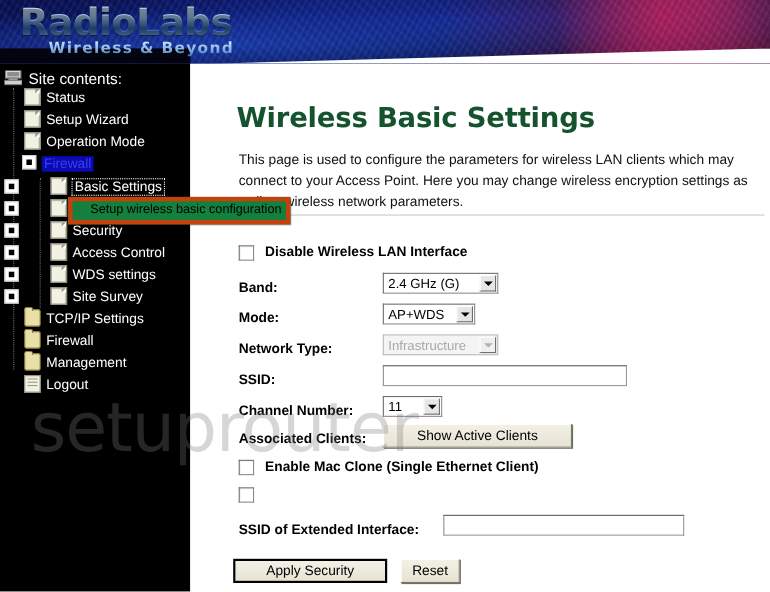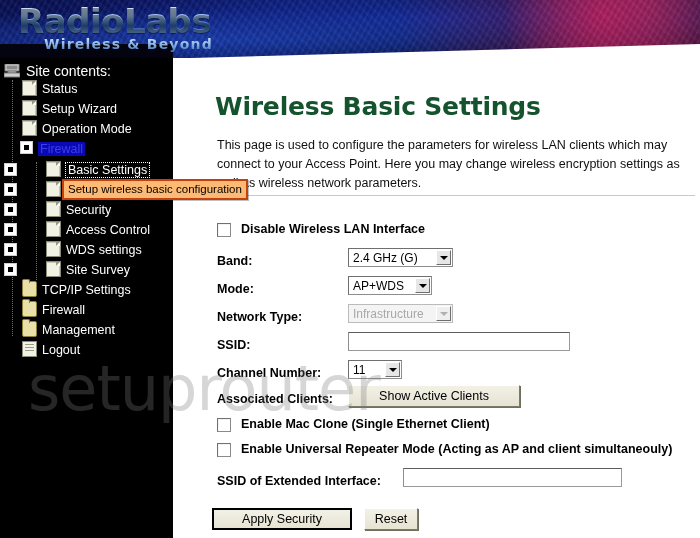--- a/index.html
+++ b/index.html
@@ -159,25 +159,25 @@
   }
   .connector {
     position: absolute;
     border-left: 1px dotted #6f6f6f;
   }
 
   
   #tooltip {
     position: absolute;
     left: 62px; top: 179px;
-    background: #fdba74;
-    border: 2px solid #c2410c;
+    background: #15803d;
+    border: 4px solid #c2410c;
     color: #000000;
     font-size: 11.5px;
-    padding: 1px 4px 2px 4px;
+    padding: 1px 4px 2px 16px;
     line-height: 14px;
     white-space: nowrap;
     z-index: 40;
     box-shadow: 1px 1px 0 rgba(0,0,0,.25);
   }
 
   
   #content {
     position: absolute; left: 173px; top: 58px;
     width: 527px; height: 480px;
@@ -419,21 +419,20 @@
       <span class="arrowbox"></span>
     </div>
 
     <div class="flabel" style="left:44px; top:332px;">Associated Clients:</div>
     <div class="btn" style="left:175px; top:327px; width:172px; height:22px; line-height:20px;">Show Active Clients</div>
 
     <div class="cbx" style="left:44px; top:360px;"></div>
     <div class="flabel" style="left:68px; top:357px;">Enable Mac Clone (Single Ethernet Client)</div>
 
     <div class="cbx" style="left:44px; top:385px;"></div>
-    <div class="flabel" style="left:68px; top:382px;">Enable Universal Repeater Mode (Acting as AP and client simultaneouly)</div>
 
     <div class="flabel" style="left:44px; top:414px;">SSID of Extended Interface:</div>
     <input class="txt" style="left: 230px; top: 410px; width: 219px;" type="text" value="" placeholder="">
 
     <div class="btn focused" style="left:39px; top:450px; width:140px; height:22px;">Apply Security</div>
     <div class="btn" style="left:191px; top:450px; width:54px; height:22px;">Reset</div>
   </div>
 
   <div id="watermark">
     <span class="on-dark">setu</span><span>prouter</span>

